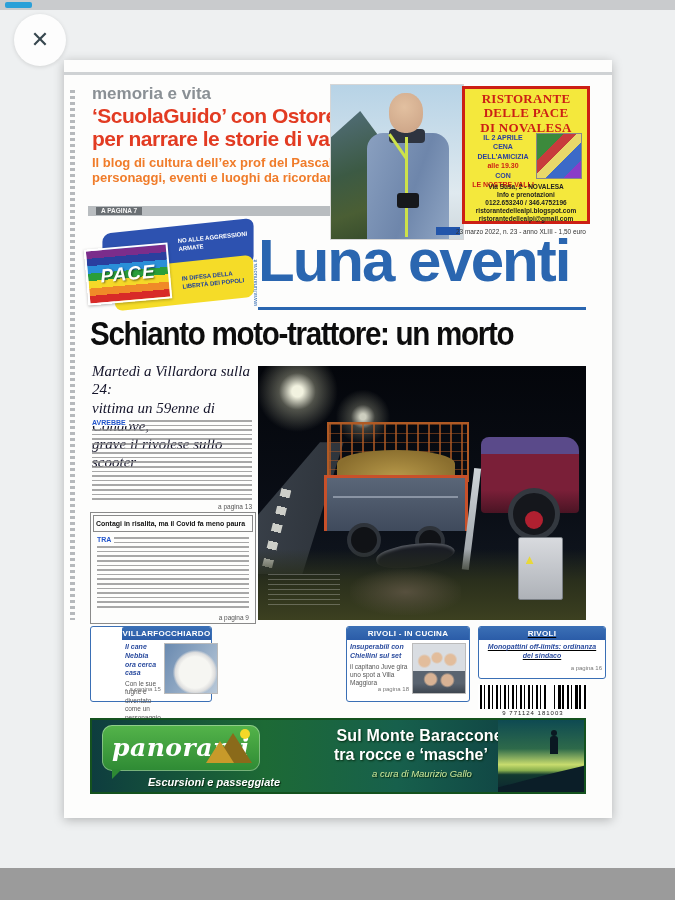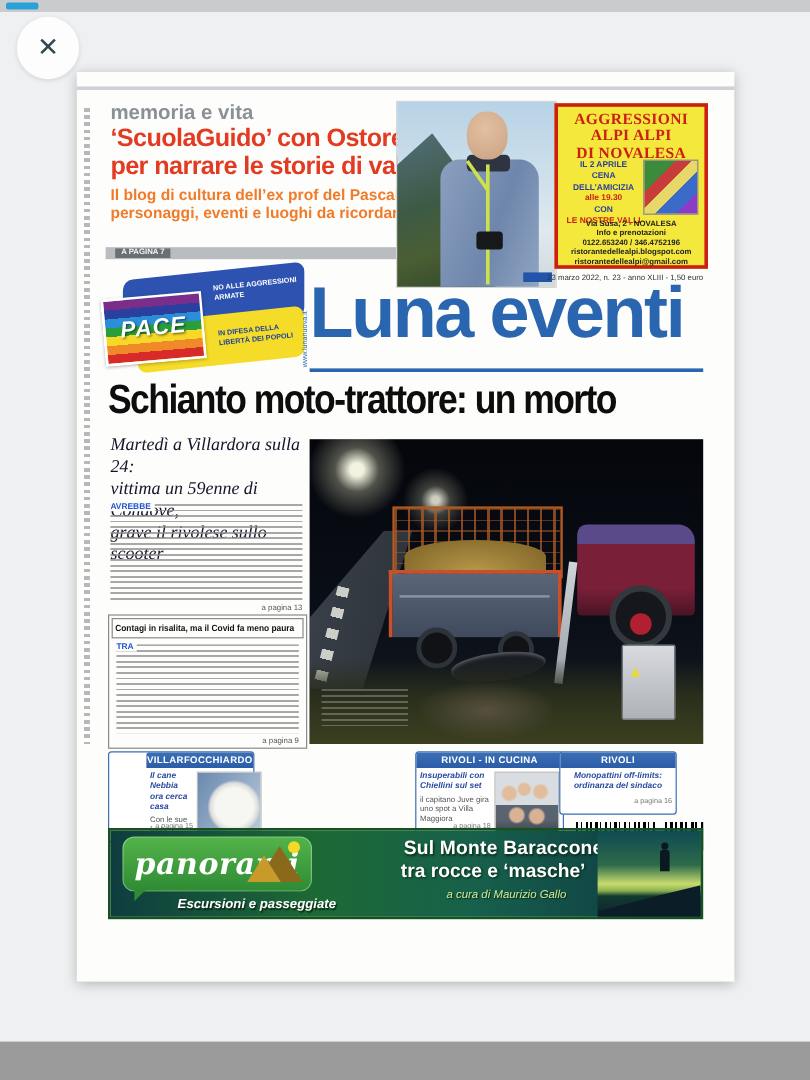--- a/index.html
+++ b/index.html
@@ -97,21 +97,21 @@
   .img-men{background:radial-gradient(circle at 32% 30%,#e2bd9c 0 12%,transparent 16%),radial-gradient(circle at 68% 28%,#e2bd9c 0 12%,transparent 16%),linear-gradient(#3a2a22 0 18%,#5c4330 40%,#2b2b33 70%,#1d1d26),radial-gradient(circle,#000, #000);}
   .img-group{background:radial-gradient(circle at 22% 35%,#e2bd9c 0 10%,transparent 14%),radial-gradient(circle at 46% 28%,#e2bd9c 0 10%,transparent 14%),radial-gradient(circle at 72% 32%,#e2bd9c 0 10%,transparent 14%),radial-gradient(circle at 34% 72%,#d8b294 0 11%,transparent 15%),radial-gradient(circle at 66% 74%,#d8b294 0 11%,transparent 15%),linear-gradient(#d9dde2 0 55%,#5a6470 55% 80%,#3e4650);}
   .tz4{top:566px;height:53px;}
   .tz4 .tz-body{height:34px;}
   .tz4 .tz-txt{text-align:center;}
   .barcode{left:414px;top:624px;width:110px;height:26px;background:#fff;display:flex;align-items:stretch;gap:6px;padding:1px 2px;box-sizing:border-box;}
   .bars1{flex:2.1;background:repeating-linear-gradient(90deg,#000 0 2px,#fff 2px 4px,#000 4px 5px,#fff 5px 8px);}
   .bars2{flex:1;background:repeating-linear-gradient(90deg,#000 0 1.5px,#fff 1.5px 4.5px,#000 4.5px 7px,#fff 7px 8.5px);}
   .bdigits{position:absolute;left:416px;top:650px;width:106px;text-align:center;font-size:6px;color:#222;letter-spacing:1px;}
   
-  .banner{left:26px;top:630px;width:496px;height:76px;border:2px solid #14521e;box-sizing:border-box;background:linear-gradient(90deg,#0e3d3f 0%,#1d6a35 35%,#17604c 62%,#0c3440 100%);overflow:hidden;}
+  .banner{left:26px;top:658px;width:496px;height:76px;border:2px solid #14521e;box-sizing:border-box;background:linear-gradient(90deg,#0e3d3f 0%,#1d6a35 35%,#17604c 62%,#0c3440 100%);overflow:hidden;}
   .bubble{left:10px;top:5px;width:158px;height:46px;border-radius:10px;background:linear-gradient(#54b44a,#2e8a34);box-shadow:inset 0 0 0 1px rgba(255,255,255,.35);}
   .bubbletail{left:20px;top:49px;width:0;height:0;border-left:10px solid #2e8a34;border-bottom:10px solid transparent;}
   .logoword{position:absolute;left:10px;top:8px;font-family:"DejaVu Serif",serif;font-style:italic;font-weight:bold;font-size:25px;color:#fff;letter-spacing:.5px;}
   .mtn1{position:absolute;right:8px;top:8px;width:0;height:0;border-left:19px solid transparent;border-right:19px solid transparent;border-bottom:30px solid #8a6a1a;}
   .mtn2{position:absolute;right:26px;top:16px;width:0;height:0;border-left:14px solid transparent;border-right:14px solid transparent;border-bottom:22px solid #c89a2a;}
   .sun{position:absolute;right:10px;top:4px;width:10px;height:10px;border-radius:50%;background:#f5d828;}
   .tagline{left:56px;top:56px;font-size:11px;font-weight:bold;font-style:italic;color:#fff;text-shadow:1px 1px 1px #0a2a12;}
   .btitle1{left:242px;top:7px;width:176px;text-align:center;font-size:16px;font-weight:bold;color:#fff;text-shadow:1px 1px 2px #062a12;letter-spacing:.2px;}
   .btitle2{left:242px;top:26px;width:176px;text-align:left;font-size:16px;font-weight:bold;color:#fff;text-shadow:1px 1px 2px #062a12;}
   .byline{left:242px;top:48px;width:176px;text-align:center;font-size:9.5px;font-style:italic;color:#cfe89a;text-shadow:1px 1px 1px #062a12;}
@@ -148,22 +148,22 @@
     <div class="abs mountain"></div>
     <div class="abs p-jacket"></div>
     <div class="abs p-shirt"></div>
     <div class="abs p-head"></div>
     <div class="abs p-zip"></div>
     <div class="abs p-zip2"></div>
     <div class="abs p-cam"></div>
   </div>
 
   <div class="abs ad">
-    <div class="ad-t">AGGRESSIONI</div>
-    <div class="ad-t">ALPI ALPI</div>
+    <div class="ad-t">RISTORANTE</div>
+    <div class="ad-t">DELLE PACE</div>
     <div class="ad-t">DI NOVALESA</div>
     <div class="ad-ev">
       <span>IL 2 APRILE</span><br>
       <span>CENA</span><br>
       <span>DELL’AMICIZIA</span><br>
       <span class="red">alle 19.30</span><br>
       <span>CON</span><br>
       <span class="red">LE NOSTRE VALLI</span>
     </div>
     <div class="ad-pic"></div>
@@ -251,21 +251,21 @@
     <div class="tz-body">
       <div class="tz-txt">
         <div class="tz-title">Insuperabili con Chiellini sul set</div>
         <div class="tz-sub">il capitano Juve gira uno spot a Villa Maggiora</div>
         <div class="tz-pg">a pagina 18</div>
       </div>
       <div class="tz-img img-group"></div>
     </div>
   </div>
 
-  <div class="abs tz tz4" style="left:402px;width:98px;">
+  <div class="abs tz tz4" style="left:414px;width:128px;text-decoration:underline;">
     <div class="tz-h">RIVOLI</div>
     <div class="tz-body">
       <div class="tz-txt">
         <div class="tz-title">Monopattini off-limits: ordinanza del sindaco</div>
         <div class="tz-pg">a pagina 16</div>
       </div>
     </div>
   </div>
   <div class="abs barcode">
     <div class="bars1"></div>

